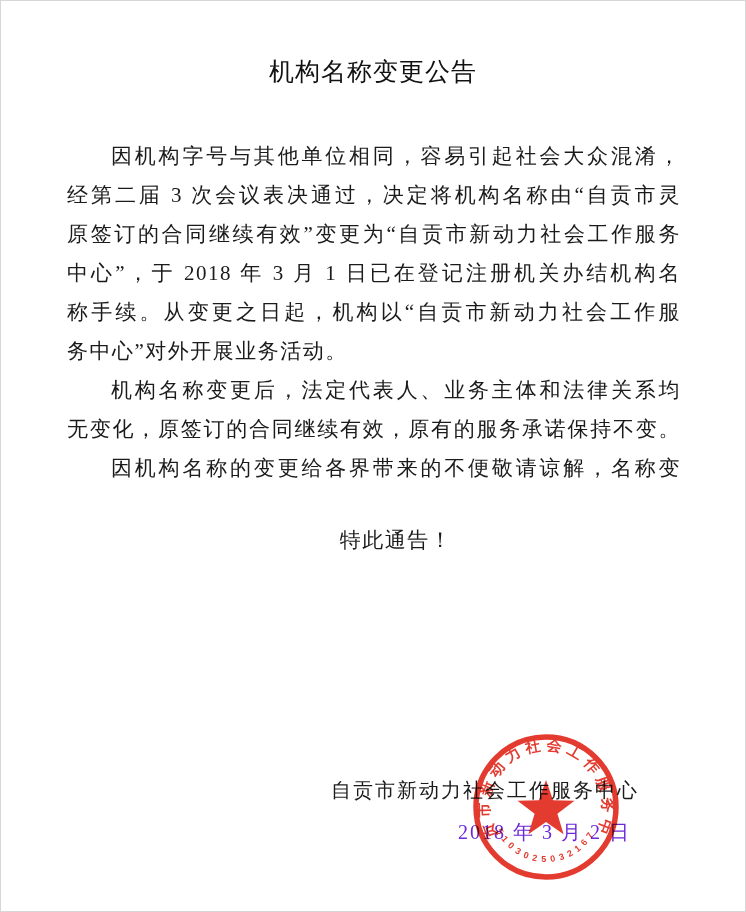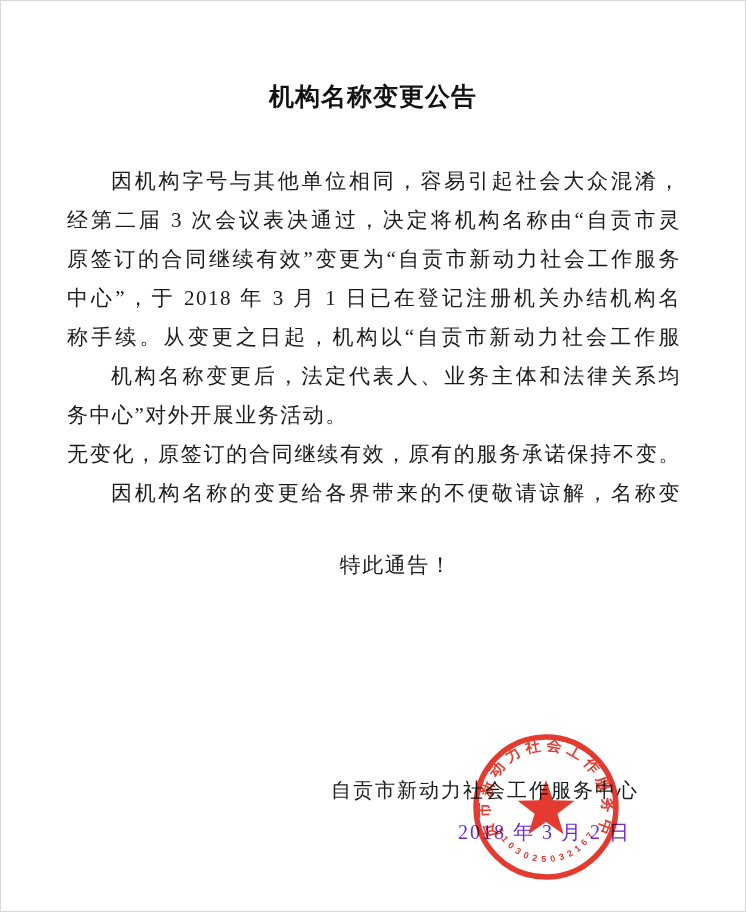--- a/index.html
+++ b/index.html
@@ -7,24 +7,24 @@
   .page {
     position: relative;
     width: 746px;
     height: 912px;
     background: #ffffff;
     border: 1px solid #d6d6d6;
     overflow: hidden;
     color: #1b1b1b;
   }
   .title {
-    padding-top: 80px;
+    padding-top: 55px;
     text-align: center;
     font-family: "Liberation Sans", "DejaVu Sans", sans-serif;
-    font-weight: bold;
+    font-weight: normal;
     font-size: 25px;
     line-height: 30px;
     letter-spacing: 1px;
     color: #111;
   }
   .body {
     margin: 51px 64px 0 66px;
   }
   .line {
     font-family: Liberation Serif, serif;
@@ -92,23 +92,23 @@
 <div class="page">
 
   <h1 class="title">机构名称变更公告</h1>
 
   <div class="body">
     <div class="line full indent">因机构字号与其他单位相同，容易引起社会大众混淆，</div>
     <div class="line full">经第二届 3 次会议表决通过，决定将机构名称由“自贡市灵</div>
     <div class="line full">原签订的合同继续有效”变更为“自贡市新动力社会工作服务</div>
     <div class="line full">中心”，于 2018 年 3 月 1 日已在登记注册机关办结机构名</div>
     <div class="line full">称手续。从变更之日起，机构以“自贡市新动力社会工作服</div>
+    <div class="line">务中心”对外开展业务活动。</div>
+
     <div class="line full indent">机构名称变更后，法定代表人、业务主体和法律关系均</div>
-
-    <div class="line">务中心”对外开展业务活动。</div>
     <div class="line full">无变化，原签订的合同继续有效，原有的服务承诺保持不变。</div>
 
     <div class="line full indent">因机构名称的变更给各界带来的不便敬请谅解，名称变</div>
 
     <div class="line indent closing">特此通告！</div>
   </div>
 
   <div class="sig-org">自贡市新动力社会工作服务中心</div>
   <div class="sig-date">2018 年 3 月 2 日</div>
 

